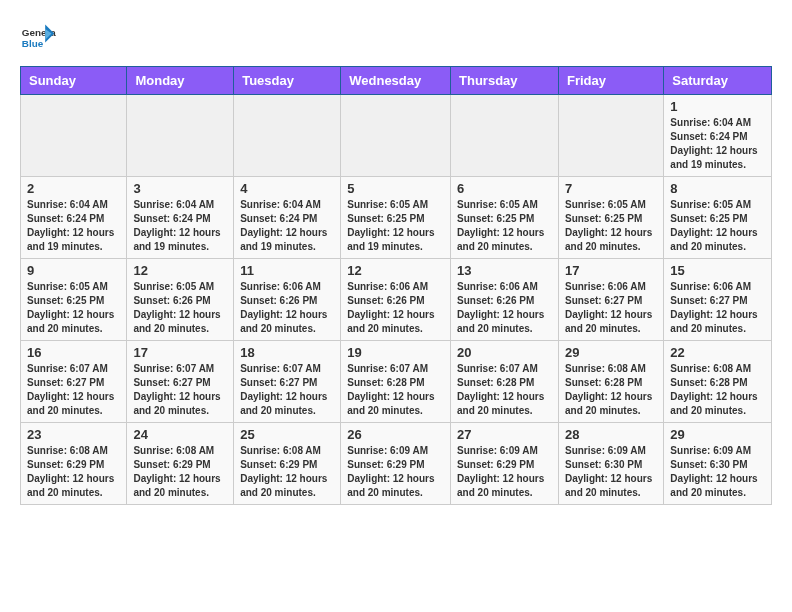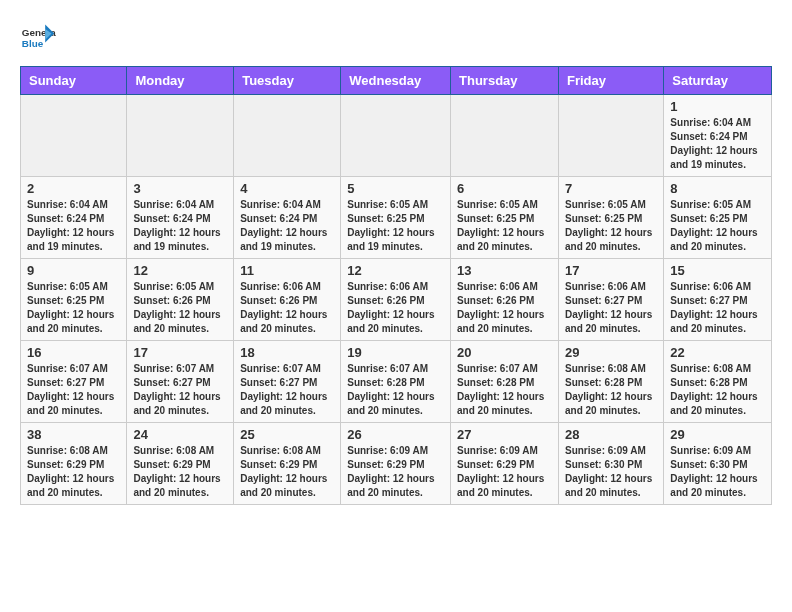--- a/index.html
+++ b/index.html
@@ -250,21 +250,21 @@
         </td>
         <td>
           <span class="day-number">22</span>
           <div class="day-info">Sunrise: 6:08 AM
 Sunset: 6:28 PM
 Daylight: 12 hours and 20 minutes.</div>
         </td>
       </tr>
       <tr>
         <td>
-          <span class="day-number">38</span>
+          <span class="day-number">23</span>
           <div class="day-info">Sunrise: 6:08 AM
 Sunset: 6:29 PM
 Daylight: 12 hours and 20 minutes.</div>
         </td>
         <td>
           <span class="day-number">24</span>
           <div class="day-info">Sunrise: 6:08 AM
 Sunset: 6:29 PM
 Daylight: 12 hours and 20 minutes.</div>
         </td>

